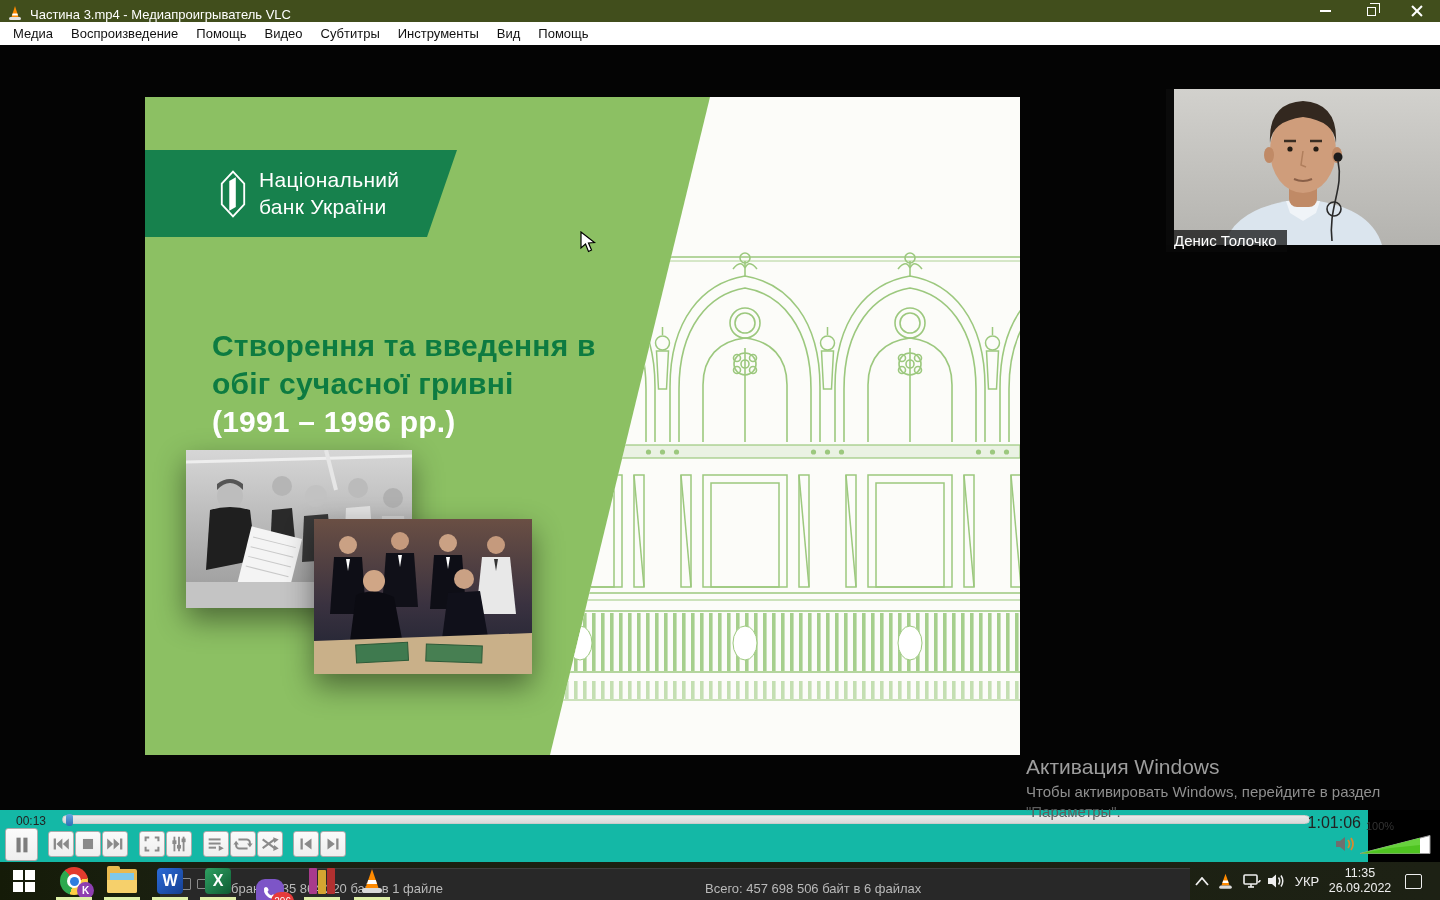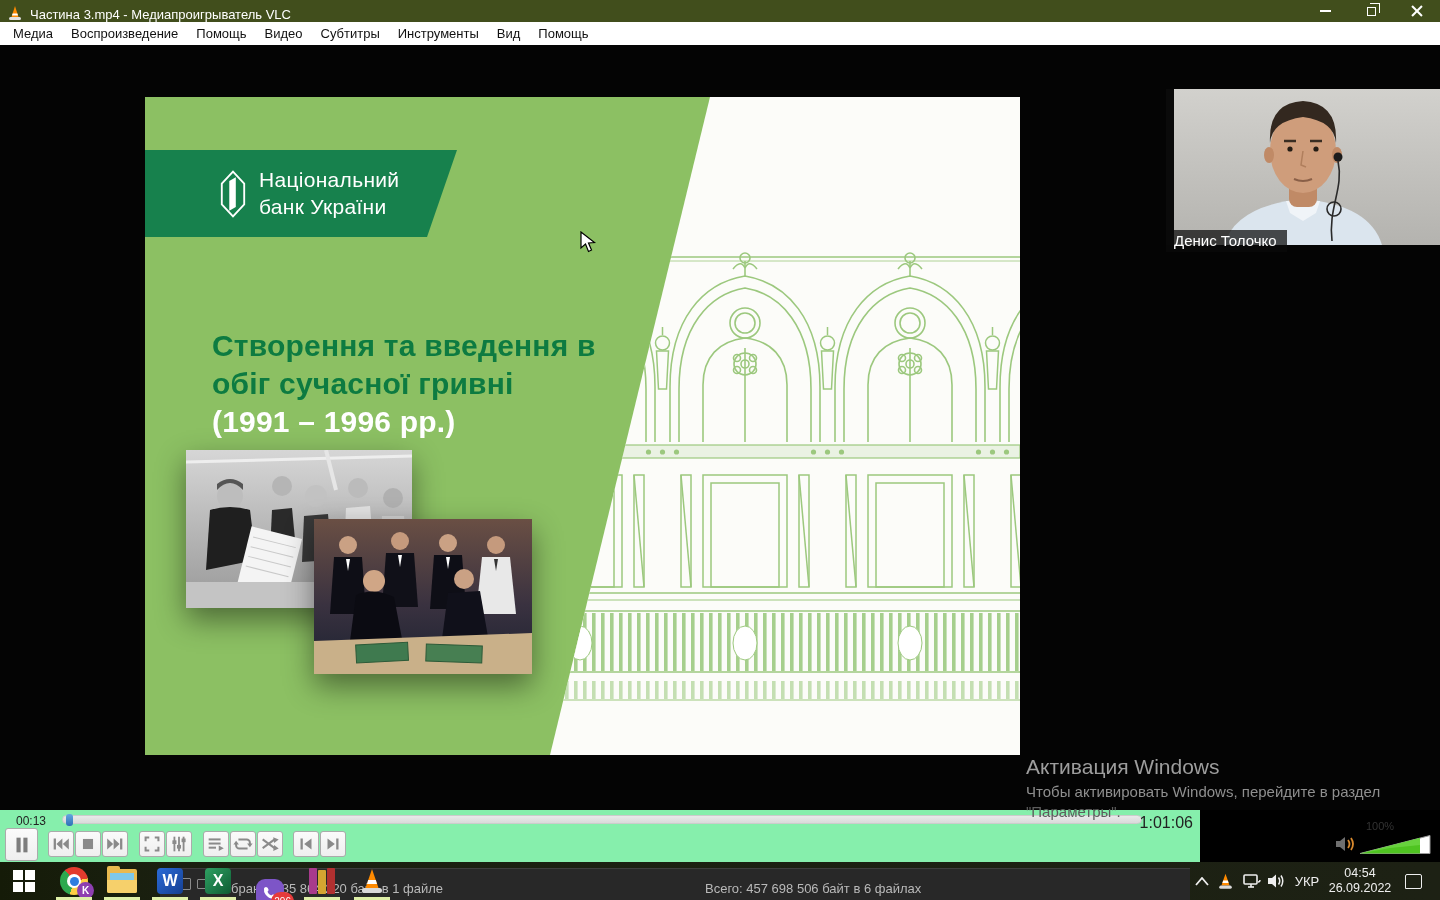--- a/index.html
+++ b/index.html
@@ -60,21 +60,21 @@
   .activation { position:absolute; left:1026px; top:755px; color:#9a9a9a; z-index:60;
     pointer-events:none; white-space:nowrap; }
   .activation .l1 { font-size:21px; color:#9d9d9d; }
   .activation .l2 { font-size:15px; color:#8f8f8f; margin-top:4px; }
   .activation .l3 { font-size:15px; color:#5d5d5d; margin-top:3px; }
 
   
   .cursor { position:absolute; left:580px; top:231px; z-index:70; pointer-events:none; }
 
   
-  .panel { position:absolute; left:0; top:810px; width:1200px; height:52px; background:#86efac; z-index:40;padding-left:8px; }
+  .panel { position:absolute; left:0; top:810px; width:1368px; height:52px; background:#14b8a6; z-index:40;padding-left:8px; }
   .elapsed { position:absolute; left:16px; top:4px; font-size:12px; color:#222; }
   .total   { position:absolute; right:7px; top:4px; font-size:16px; color:#222;text-align:center; }
   .track { position:absolute; left:62px; right:58px; top:5px; height:9px; border-radius:5px;
     background:linear-gradient(#e9e9e9,#dadada); border:1px solid #cccccc; }
   .thumb { position:absolute; left:3px; top:-2px; width:7px; height:12px; border-radius:3px;
     background:linear-gradient(#63a8e0,#2f6fb5); }
 
   .btn { position:absolute; display:flex; align-items:center; justify-content:center;
     width:26px; height:26px; top:21px; background:linear-gradient(#fbfbfb,#efefef);
     border:1px solid #ababab; border-radius:3px; }
@@ -568,21 +568,21 @@
       </svg>
     </div>
     <div class="tray-item" style="left:1264px; width:26px;">
       <svg width="20" height="16" viewBox="0 0 20 16">
         <polygon points="1,5 5,5 9,1.5 9,14.5 5,11 1,11" fill="#eee"></polygon>
         <path d="M11.5,4.5 Q14,8 11.5,11.5 M14,2.5 Q17.5,8 14,13.5" fill="none" stroke="#eee" stroke-width="1.5"></path>
       </svg>
     </div>
     <div class="tray-item lang" style="left:1290px; width:34px;">УКР</div>
     <div class="tray-item clock" style="left:1324px; width:72px;">
-      <div>04:54</div>
+      <div>11:35</div>
       <div>26.09.2022</div>
     </div>
     <div class="tray-item" style="left:1398px; width:30px;">
       <div class="notif-ic"></div>
     </div>
   </div>
 
 </div>
 
 </body></html>

